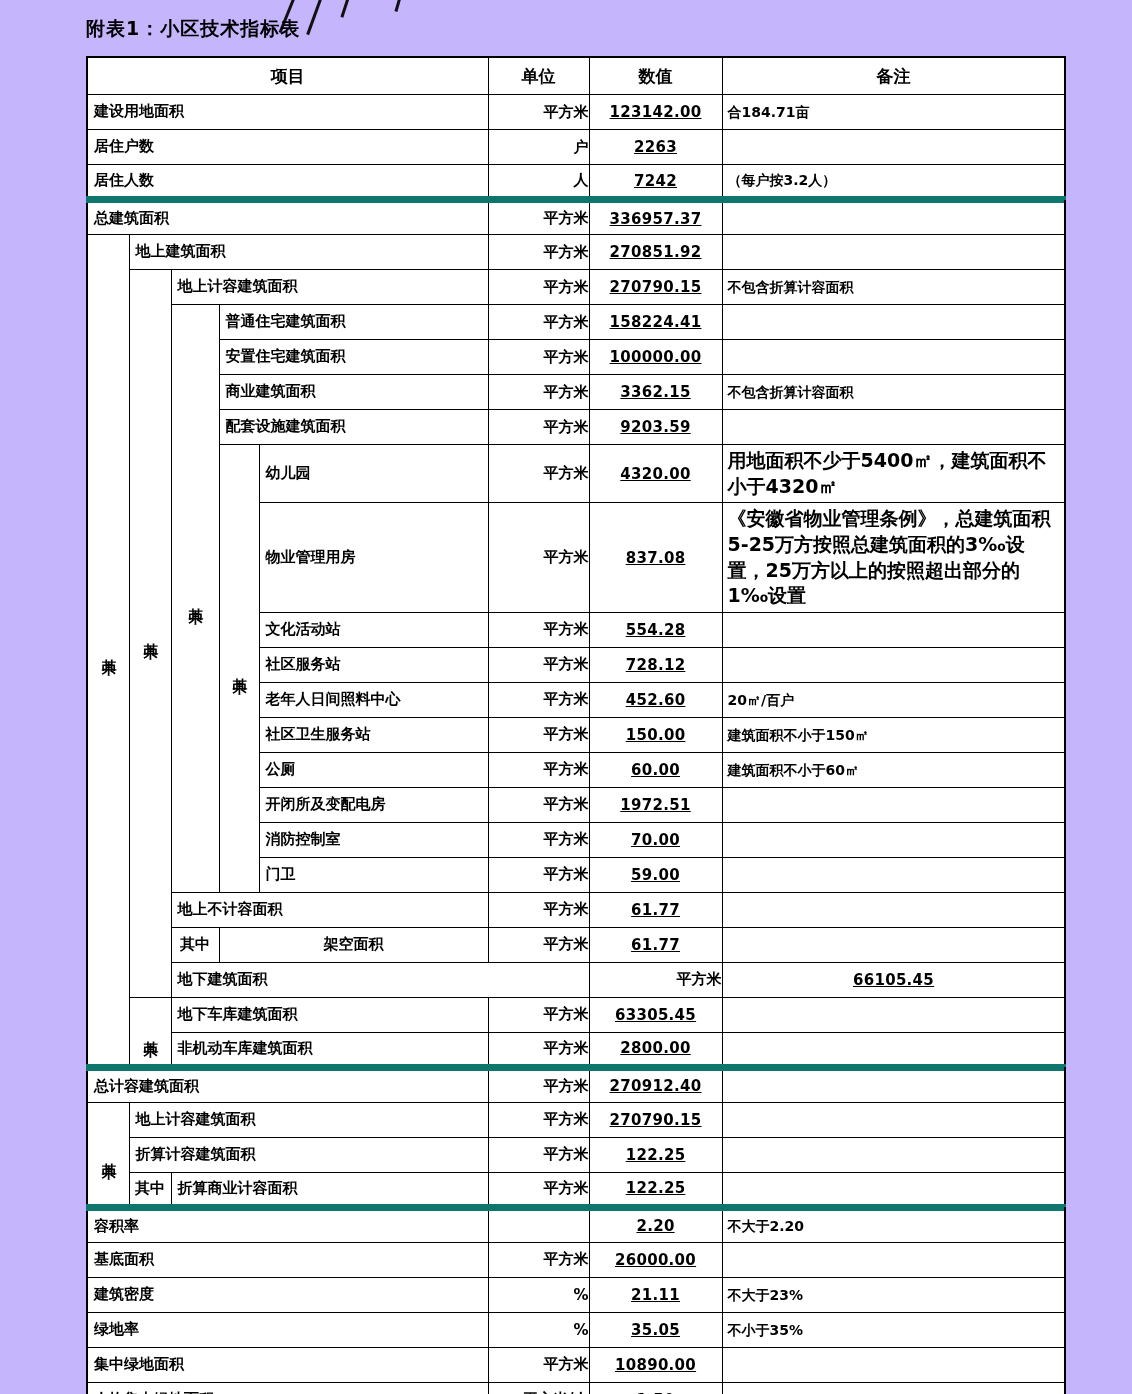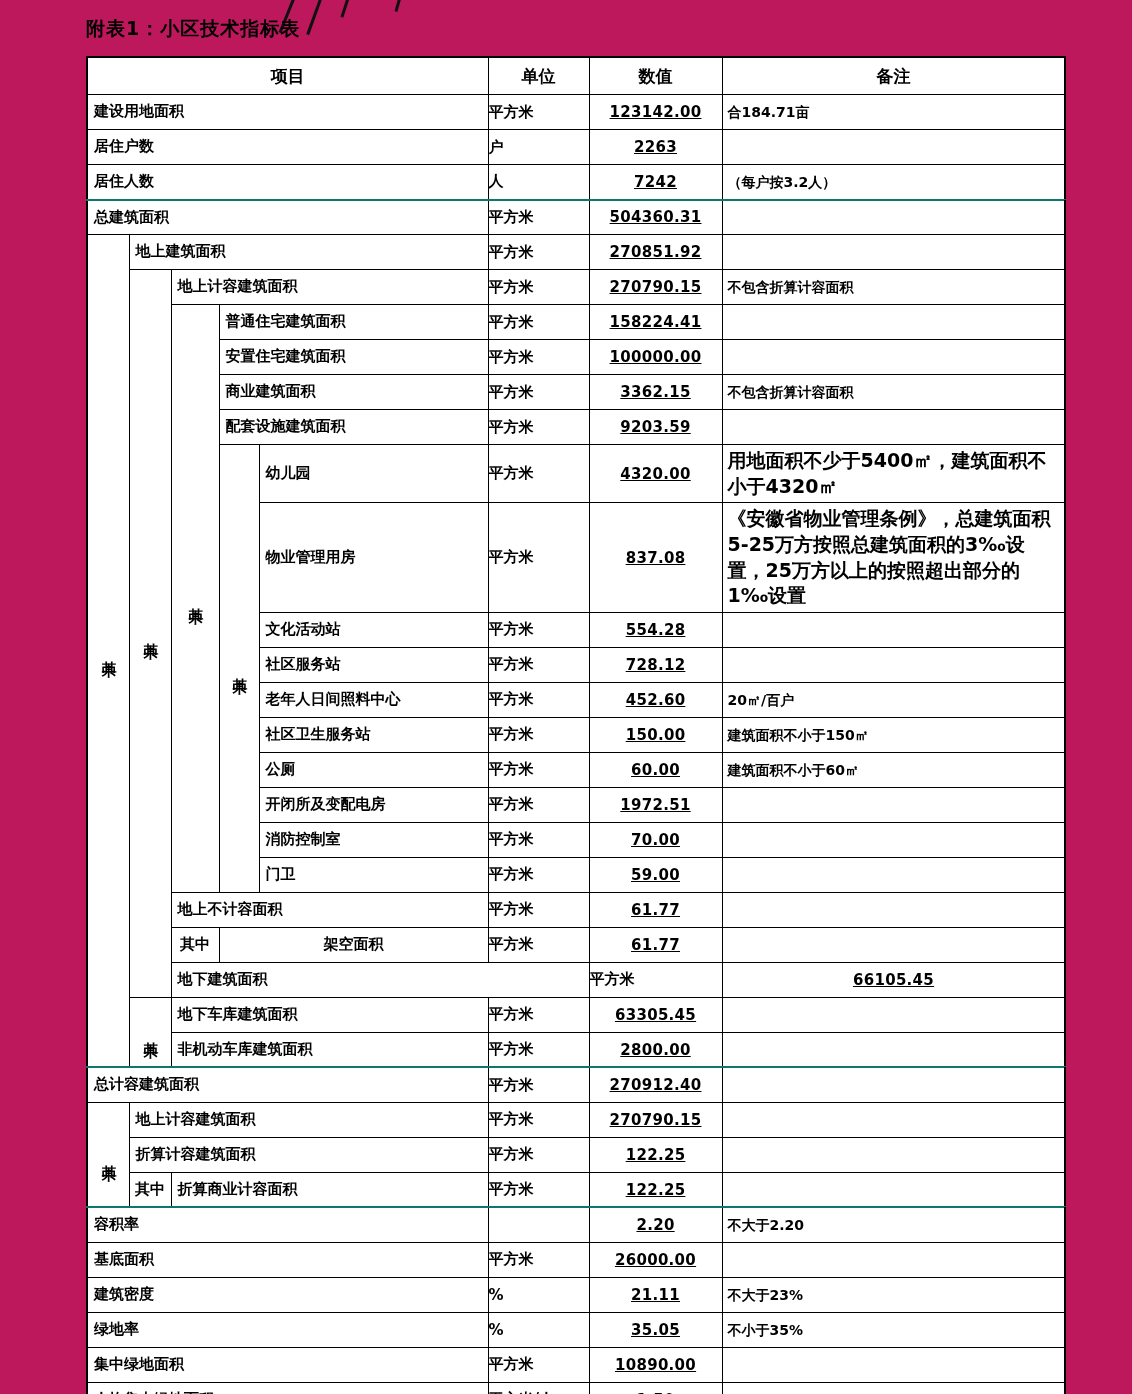--- a/index.html
+++ b/index.html
@@ -2,21 +2,21 @@
 <html><head>
 <meta charset="utf-8">
 <style>
   html,body{margin:0;padding:0;background:#ffffff;}
   body{
     width:1132px;height:1394px;
     font-family:"DejaVu Sans","Liberation Sans",sans-serif;
     color:#000;
     -webkit-font-smoothing:none;
   }
-  #page{position:relative;width:1132px;height:1394px;overflow:hidden;background:#be185d;}
+  #page{position:relative;width:1132px;height:1394px;overflow:hidden;background:#c4b5fd;}
 
   
   .scribble{position:absolute;background:#111;transform-origin:center;}
 
   
   #title{
     position:absolute;left:86px;top:16px;
     font-size:19px;font-weight:bold;letter-spacing:1px;
     white-space:nowrap;
   }
@@ -35,39 +35,39 @@
     vertical-align:middle;
     font-weight:bold;
     background:#fff;
   }
   
   table{border:2px solid #000;}
 
   .cap{ text-align:center; height:36px; font-size:17px; }
   .lbl{ padding:3px 4px 3px 6px; text-align:left; line-height:1.15; }
   .lbl-c{ padding:3px 4px; text-align:center; line-height:1.15; }
-  .unit{ text-align:left; font-size:15px; }
+  .unit{ text-align:right; font-size:15px; }
   .val { text-align:center; font-size:15px; letter-spacing:0.3px;text-decoration:underline;}
   .rmk { text-align:left; padding:3px 5px; font-size:14px; line-height:1.3;margin-top:36px; }
   .rmk-small{ font-size:19px; line-height:1.35; }
 
   
   .vert{
     text-align:center;
     writing-mode:vertical-rl;
     text-orientation:upright;
     letter-spacing:2px;
     font-size:15px;
     padding:0;
     line-height:1.05;
   }
 
   tr{height:35px;}
   .tall{height:90px;}
-  .thick-top > td{border-top:2px solid #0f766e;}
+  .thick-top > td{border-top:7px solid #0f766e;}
 </style>
 </head>
 <body>
 
 <div id="page">
 
   <div class="scribble" style="left:286px;top:-6px;width:3px;height:40px;transform:rotate(22deg);"></div>
   <div class="scribble" style="left:314px;top:-10px;width:3px;height:46px;transform:rotate(20deg);"></div>
   <div class="scribble" style="left:345px;top:-12px;width:3px;height:30px;transform:rotate(18deg);"></div>
   <div class="scribble" style="left:398px;top:-14px;width:3px;height:26px;transform:rotate(16deg);"></div>
@@ -112,21 +112,21 @@
     <tr>
       <td class="lbl" colspan="5">居住人数</td>
       <td class="unit">人</td>
       <td class="val">7242</td>
       <td class="rmk">（每户按3.2人）</td>
     </tr>
 
     <tr class="thick-top">
       <td class="lbl" colspan="5">总建筑面积</td>
       <td class="unit">平方米</td>
-      <td class="val">504360.31</td>
+      <td class="val">336957.37</td>
       <td class="rmk"></td>
     </tr>
 
     <tr>
       <td class="vert" rowspan="21">其中</td>
       <td class="lbl" colspan="4">地上建筑面积</td>
       <td class="unit">平方米</td>
       <td class="val">270851.92</td>
       <td class="rmk"></td>
     </tr>

